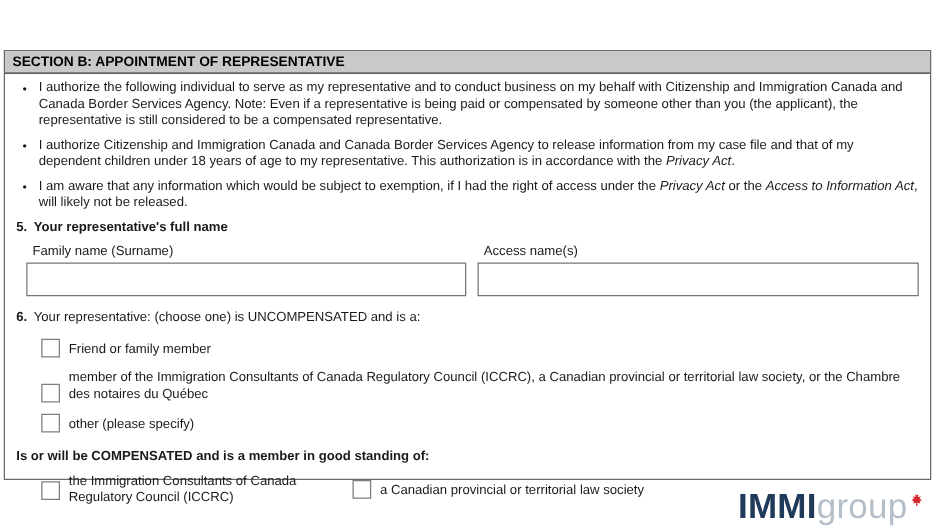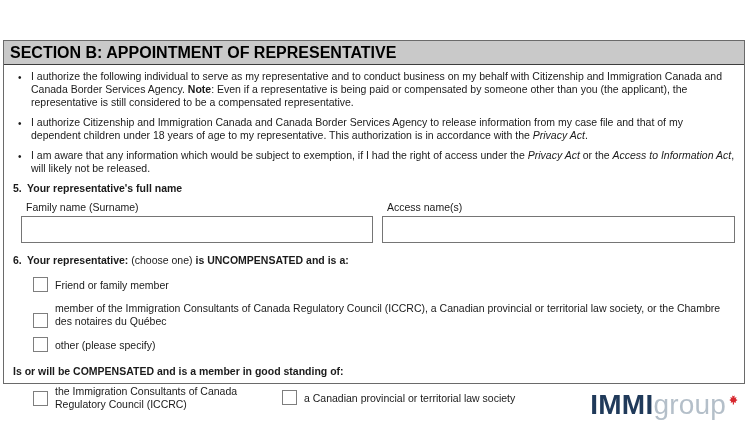--- a/index.html
+++ b/index.html
@@ -15,34 +15,34 @@
   .form-box {
     position: absolute;
     left: 3px; top: 40px;
     width: 742px; height: 344px;
     border: 1px solid #6a6a6a;
     background: #ffffff;
   }
   .section-header {
     background: #c9c9c9;
     border-bottom: 1px solid #3d3d3d;
-    font-size: 16px;
+    font-size: 11px;
     font-weight: bold;
     padding: 3px 6px 2px 6px;
     color: #000;
   }
   .content {
     padding: 5px 9px 0 9px;
     font-size: 10.5px;
     line-height: 13px;
   }
   .notice { display: flex; margin: 0 0 7px 5px; }
   .dot { width: 13px; flex: 0 0 13px; font-size: 10px; padding-top: 1px; }
   .ntext { margin: 0; width: 706px; }
-  b.inline { font-weight: bold; text-align: right; }
+  b.inline { font-weight: normal; text-align: right; }
   i.inline { font-style: italic; }
 
   .q-heading { font-weight: bold; margin: 3px 0 0 0; display: flex; }
   .q-num { width: 14px; flex: 0 0 14px; }
 
   .name-grid {
     display: grid;
     grid-template-columns: 361px 1fr;
     margin: 6px 0 0 8px;
   }

